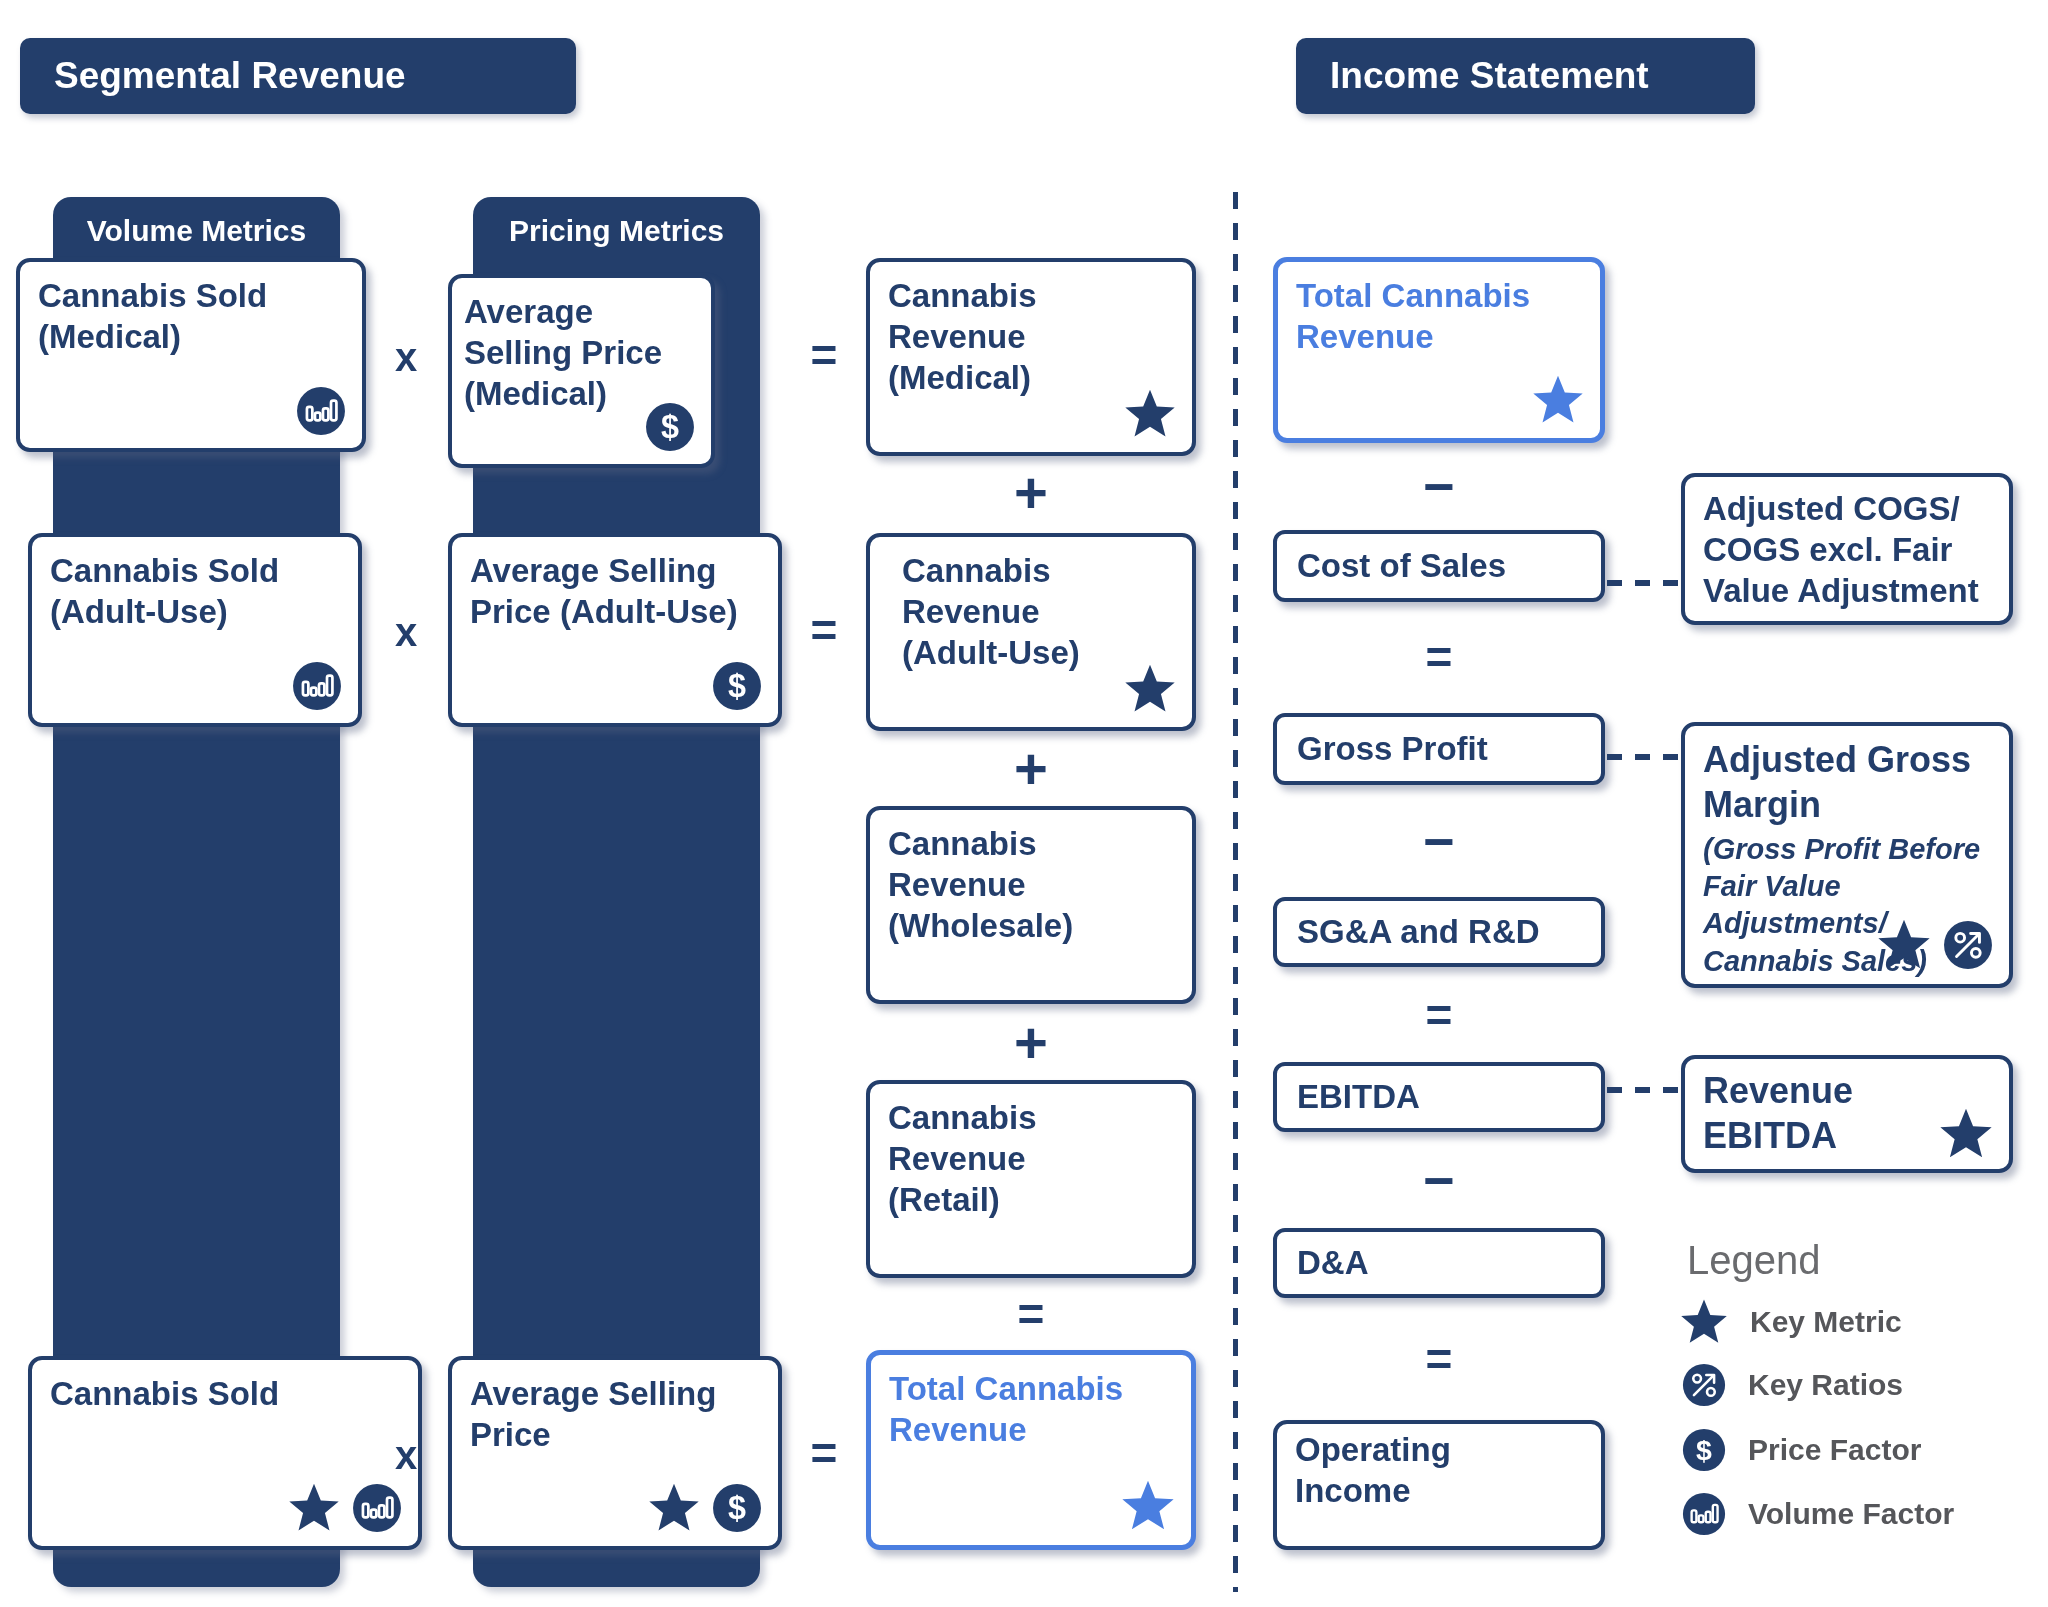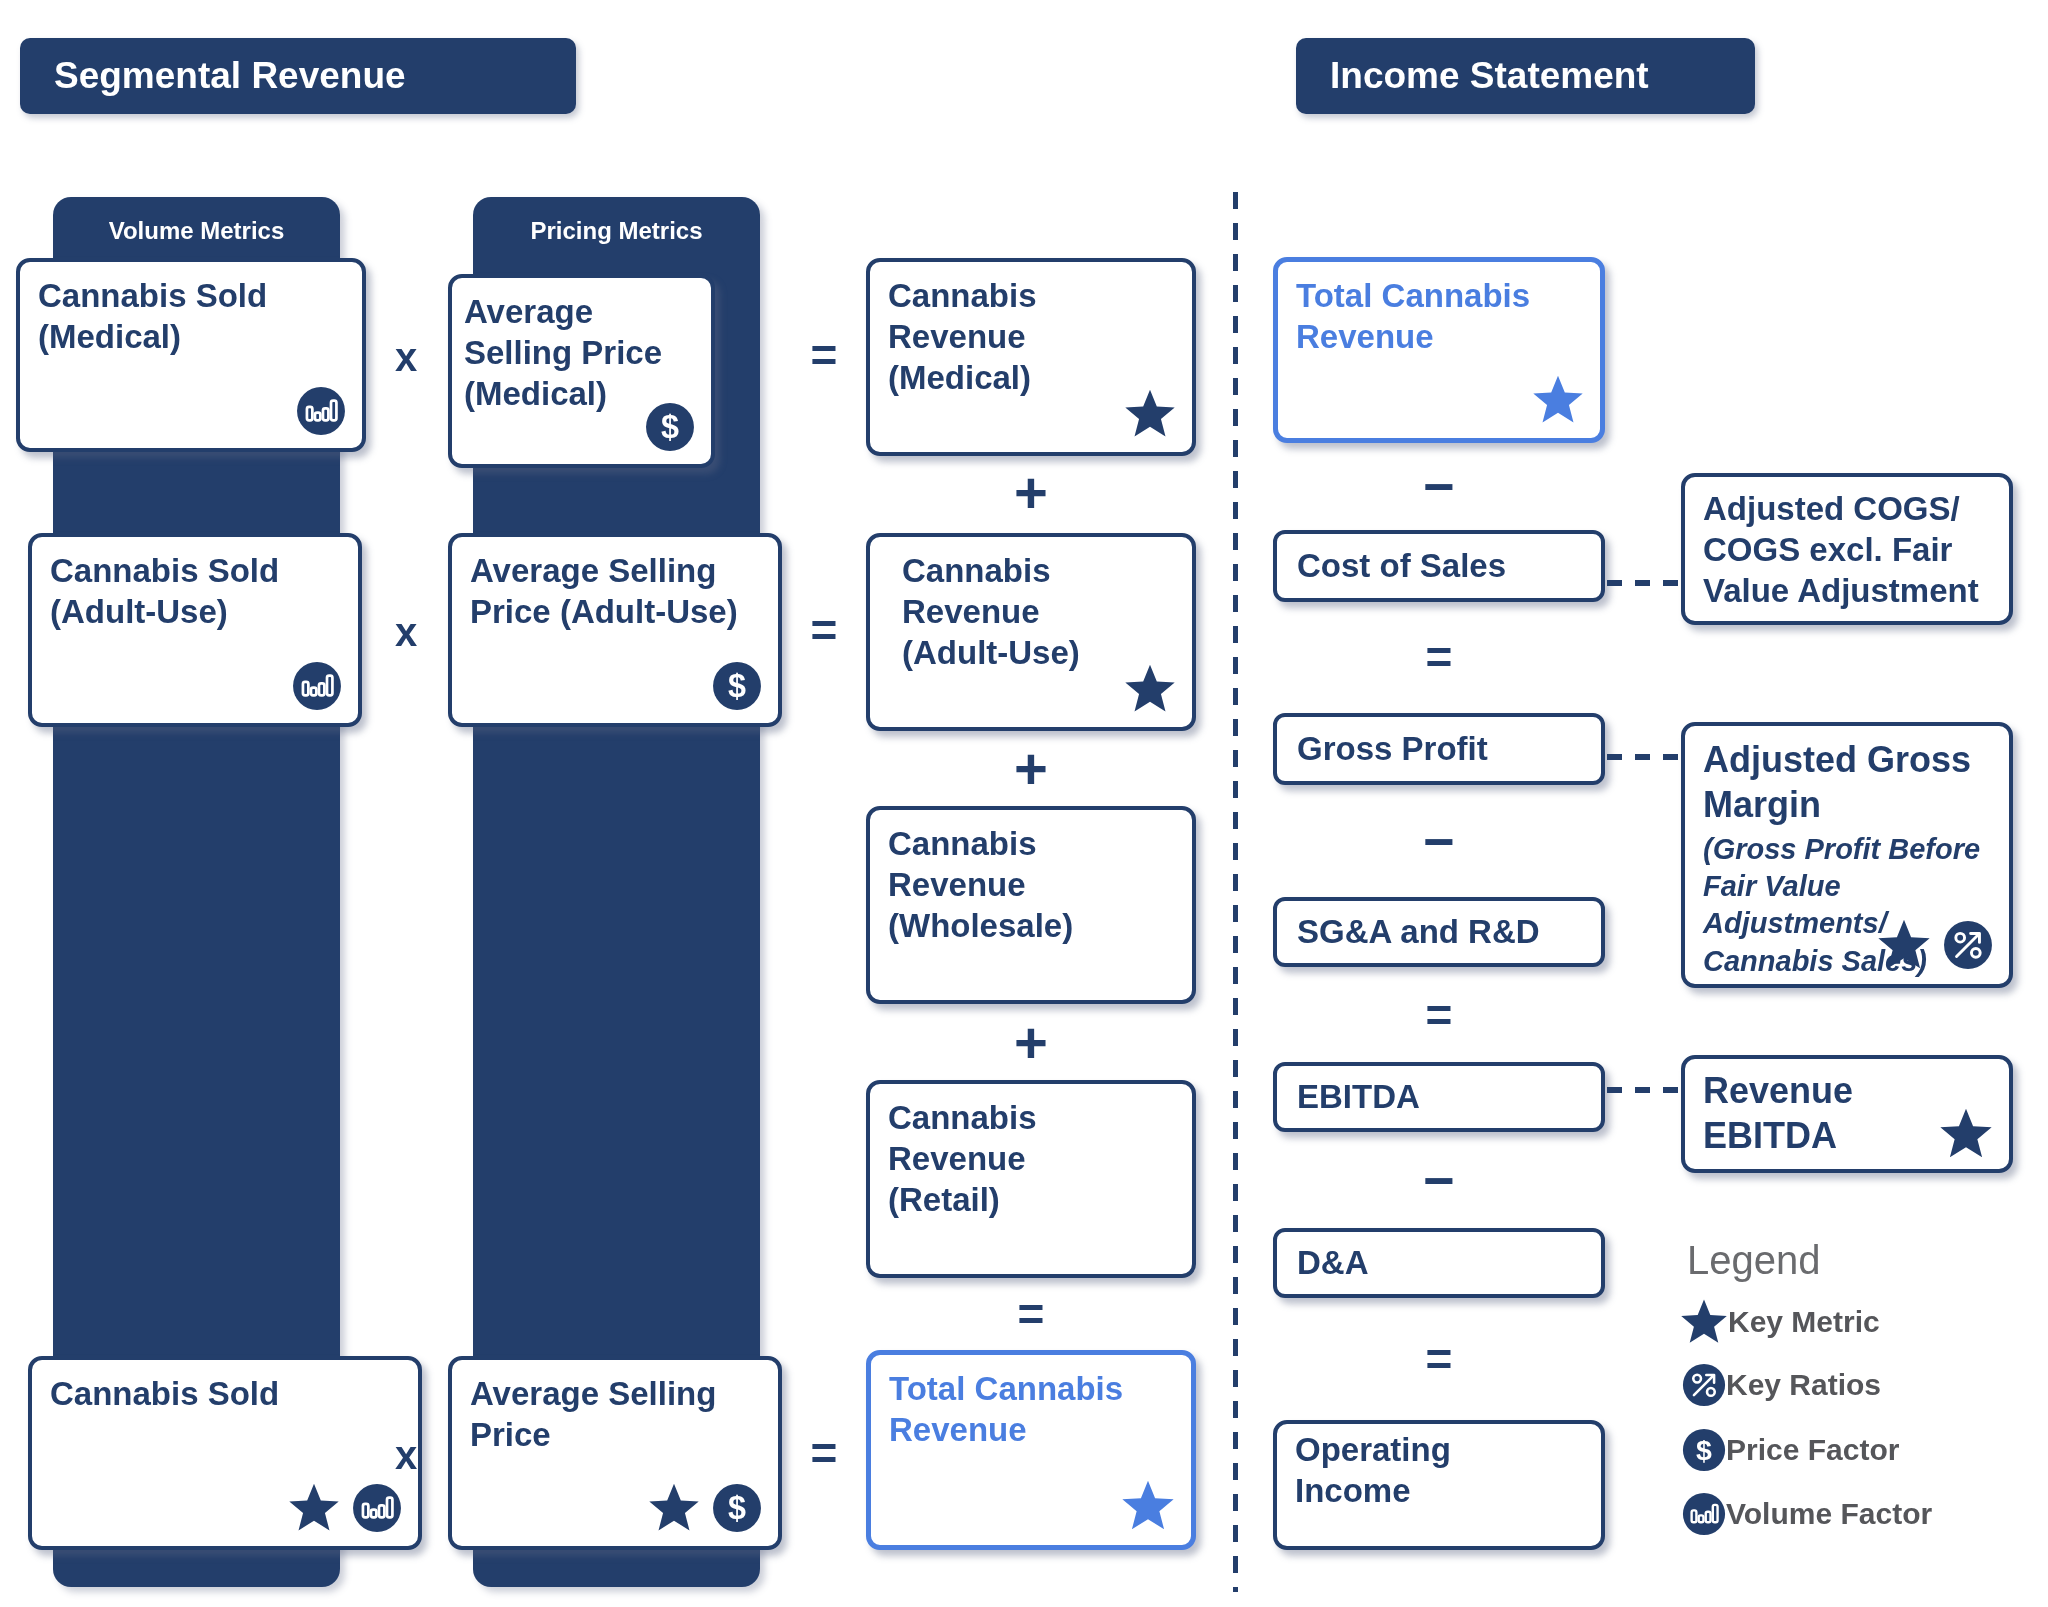--- a/index.html
+++ b/index.html
@@ -13,21 +13,21 @@
   body{font-family:"Liberation Sans","DejaVu Sans",sans-serif;}
   .canvas{position:relative;width:2048px;height:1607px;background:#ffffff;overflow:hidden;}
 
   .hdr{position:absolute;display:flex;align-items:center;background:var(--navy);
        color:#fff;font-weight:bold;font-size:37px;border-radius:10px;padding-left:34px;
        box-shadow:3px 4px 6px rgba(90,100,130,.35);text-align:right;}
 
   .band{position:absolute;background:var(--navy);border-radius:18px;
         box-shadow:5px 5px 7px rgba(90,100,130,.30);}
   .tab-label{position:absolute;display:flex;align-items:center;justify-content:center;
-        color:#fff;font-weight:bold;font-size:24px;}
+        color:#fff;font-weight:bold;font-size:30px;}
 
   .box{position:absolute;background:#fff;border:4px solid var(--navy);border-radius:14px;
        color:var(--navy);font-weight:bold;font-size:33px;line-height:1.24;
        padding:14px 18px;box-shadow:5px 6px 7px rgba(90,100,130,.40);}
   .box.single{display:flex;align-items:center;padding:0 0 0 20px;border-radius:12px;}
   .box.blue{border-color:var(--blue);border-width:5px;color:var(--blue);}
   .narrow .txt{display:block;max-width:218px;}
   .narrow2 .txt{display:block;max-width:225px;}
 
   .badges{position:absolute;right:16px;bottom:12px;display:flex;align-items:center;gap:12px;}
@@ -41,21 +41,21 @@
   .op.minus{font-size:54px;}
 
   .vsep{position:absolute;width:5px;
         background:repeating-linear-gradient(to bottom,var(--navy) 0 17px,transparent 17px 31px);}
   .connector{position:absolute;height:6px;
         background:repeating-linear-gradient(to right,var(--navy) 0 15px,transparent 15px 28px);}
 
   .agm-sub{font-style:italic;font-weight:bold;font-size:29px;line-height:1.28;margin-top:4px;}
 
   .legend-title{position:absolute;color:var(--gray-title);font-size:40px;font-weight:normal;}
-  .legend-row{position:absolute;display:flex;align-items:center;}
+  .legend-row{position:absolute;display:flex;align-items:center;gap:22px;}
   .legend-row .lbl{color:var(--gray-label);font-weight:bold;font-size:30px;}
 </style>
 </head>
 <body>
 
 <svg width="0" height="0" style="position:absolute" aria-hidden="true">
   <defs>
     <symbol id="sym-star" viewBox="0 0 48 48">
       <polygon fill="currentColor" points="24,1.5 30.3,17 46.8,18.1 34.1,28.7 38.3,44.7 24,35.7 9.7,44.7 13.9,28.7 1.2,18.1 17.7,17"></polygon>
     </symbol>

